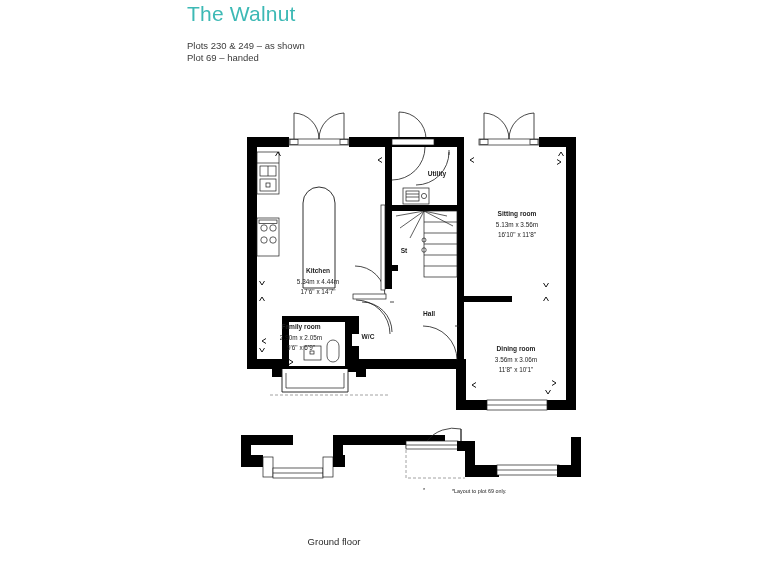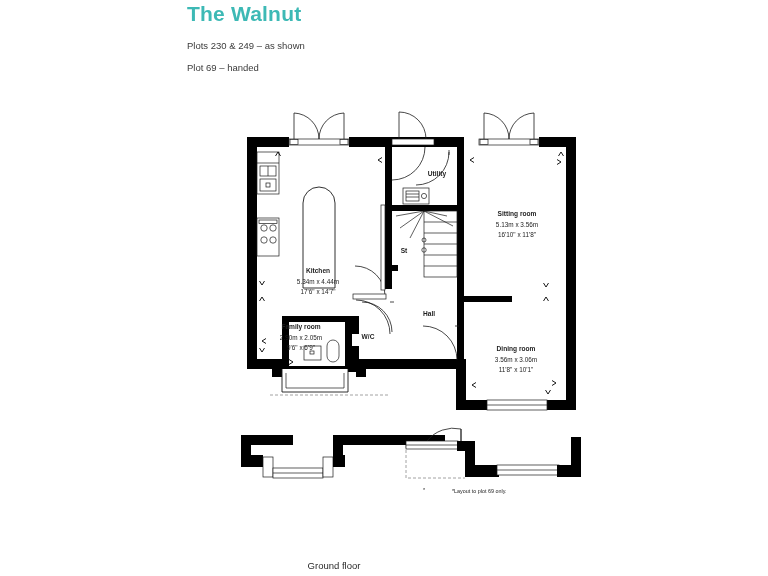--- a/index.html
+++ b/index.html
@@ -7,31 +7,31 @@
     width:768px;height:576px;
     background:#ffffff;
     font-family:"Liberation Sans", sans-serif;
     color:#2b2b2b;
     position:relative;
     overflow:hidden;
   }
 
   .header{position:absolute;left:187px;top:0;width:400px;}
   .plan-title{
-    font-size:21px;font-weight:bold;color:#3db9b5;
+    font-size:21px;font-weight:normal;color:#3db9b5;
     letter-spacing:.2px;margin:2px 0 0 0;line-height:24px;
   }
   .plan-sub{font-size:9.5px;color:#3b3b3b;margin-top:14px;line-height:12px;}
-  .plan-sub2{font-size:9.5px;color:#3b3b3b;margin-top:10px;line-height:12px;}
+  .plan-sub2{font-size:9.5px;color:#3b3b3b;margin-top:0;line-height:12px;}
 
   .stage{position:absolute;left:0;top:0;width:768px;height:576px;}
   svg{display:block;}
 
   .footer{
-    position:absolute;left:0;top:560px;width:668px;text-align:center;
+    position:absolute;left:0;top:536px;width:668px;text-align:center;
     font-size:9.5px;color:#2b2b2b;
   }
 
   text{font-family:"Liberation Sans", sans-serif;fill:#1e1e1e;}
   .rmname{font-size:6.6px;font-weight:bold;}
   .rmdim{font-size:6.4px;}
   .smlabel{font-size:6.6px;font-weight:bold;}
   .note{font-size:5.4px;}
 </style>
 </head>

